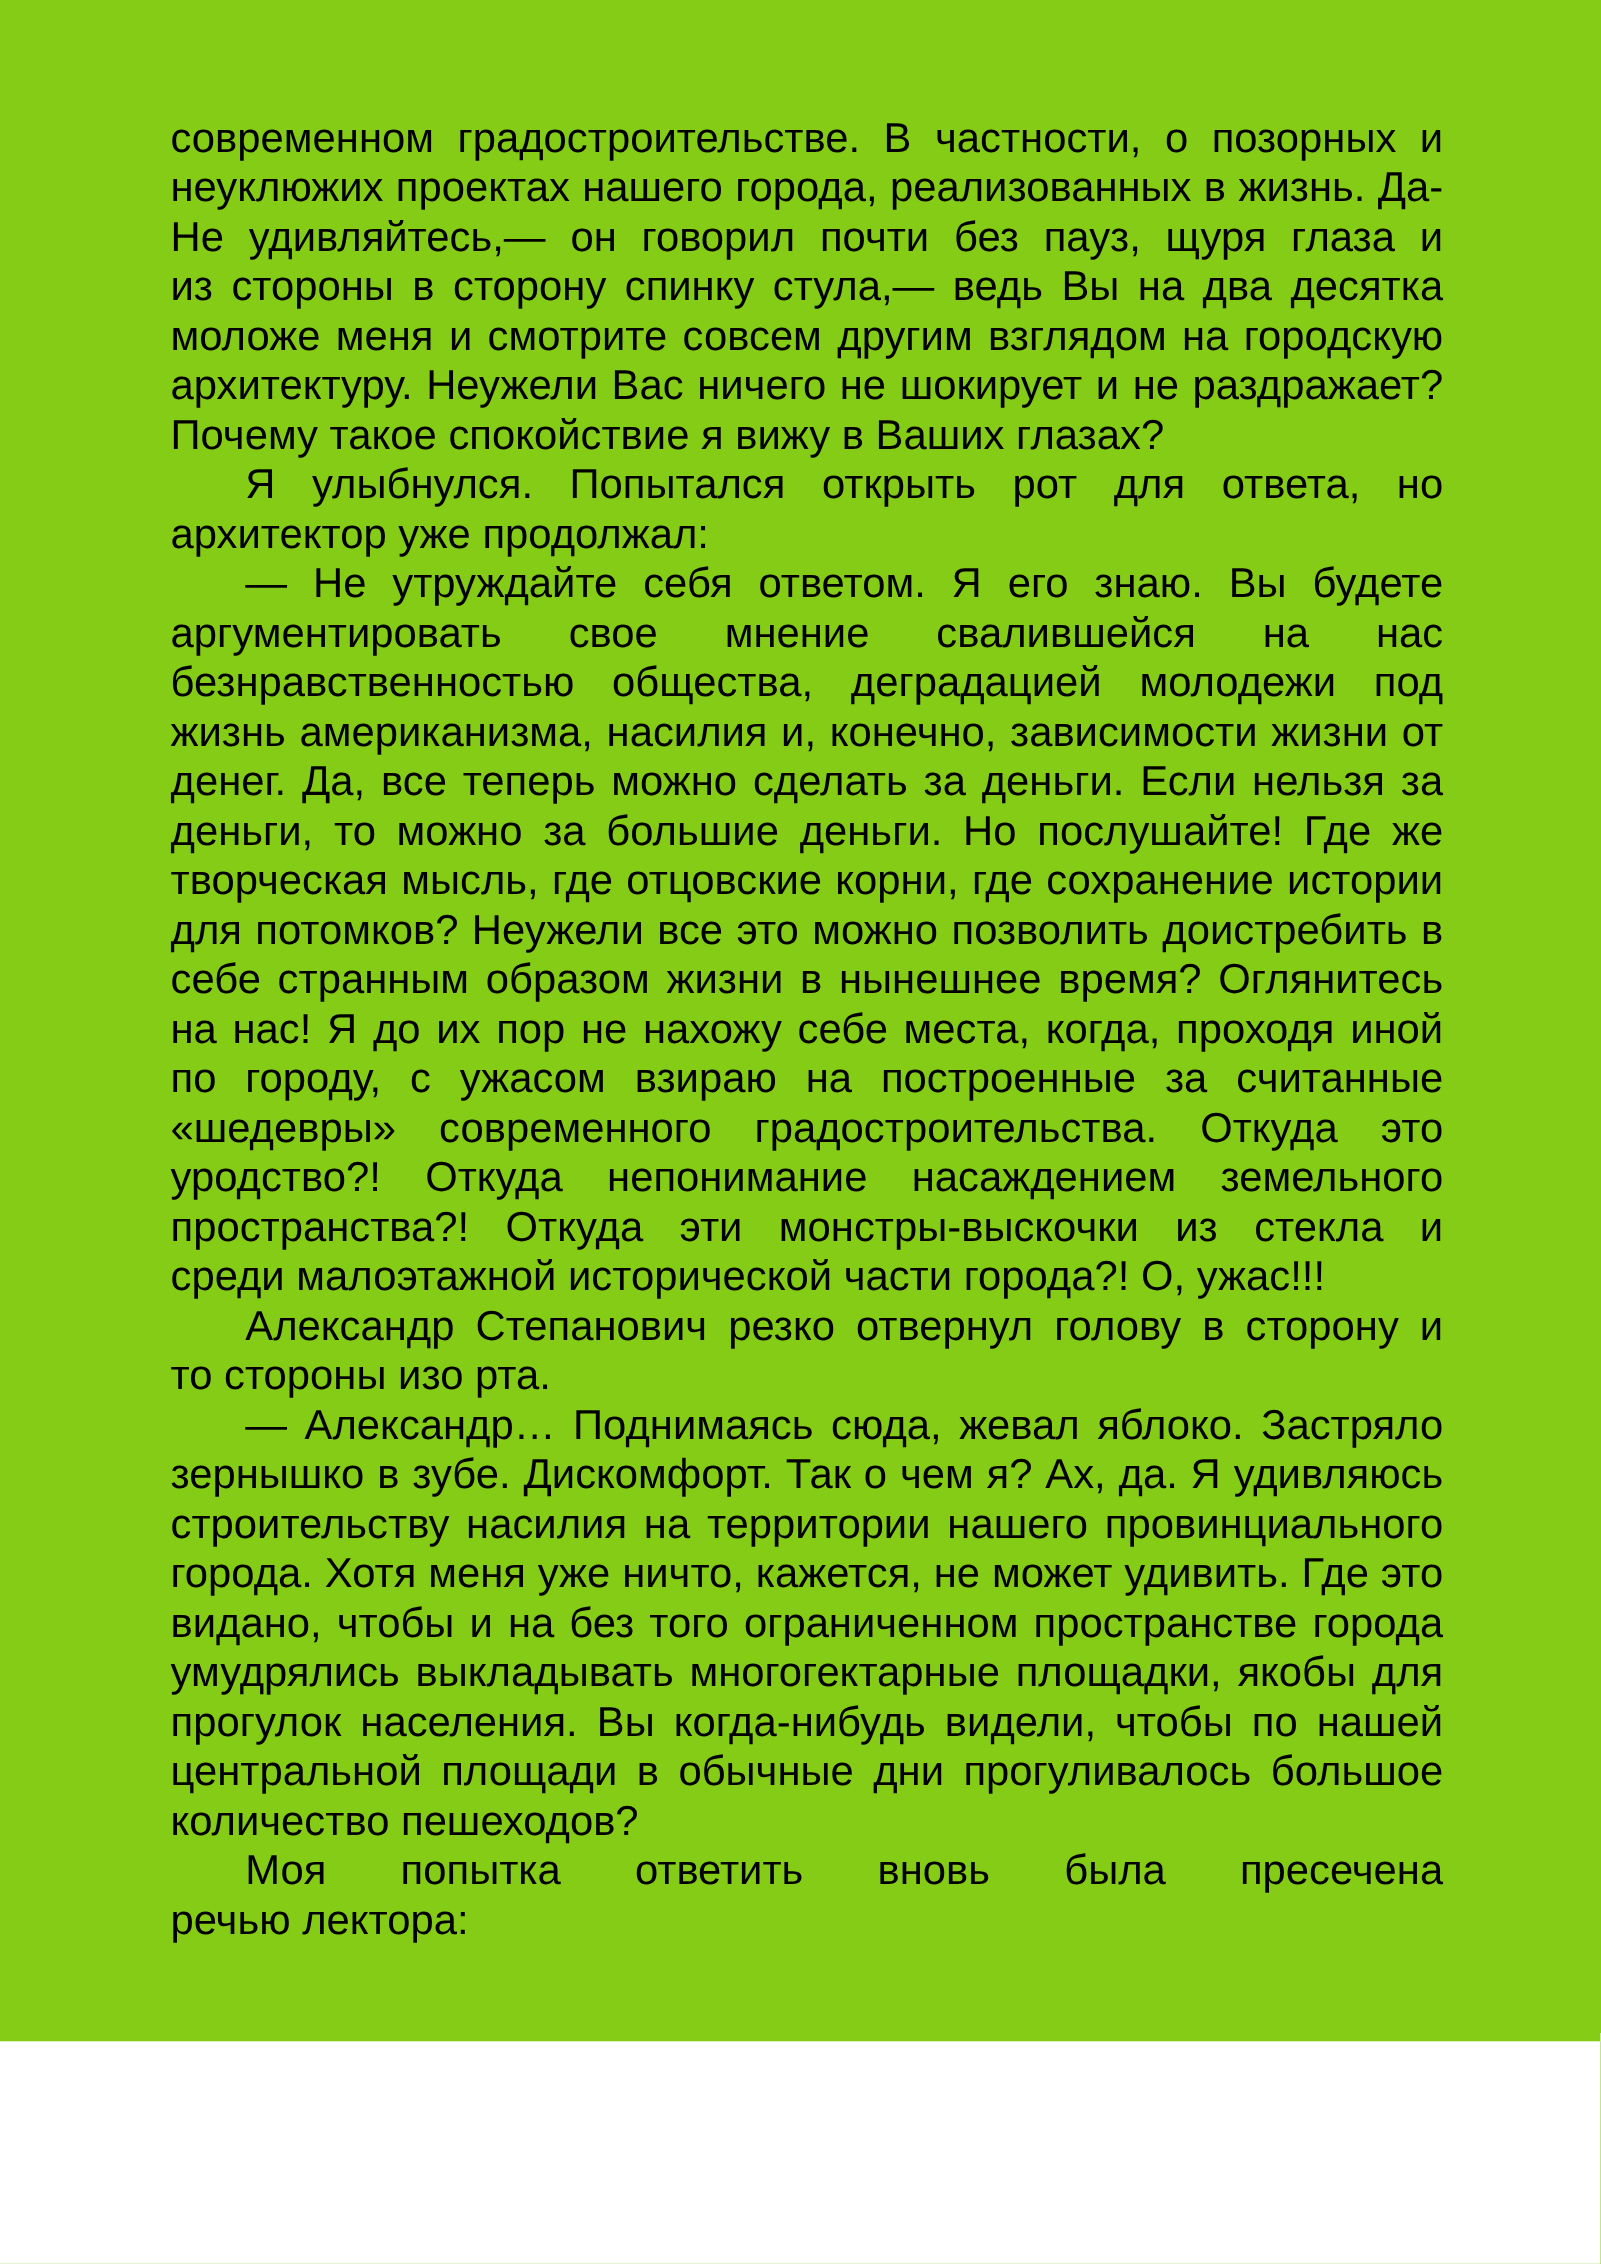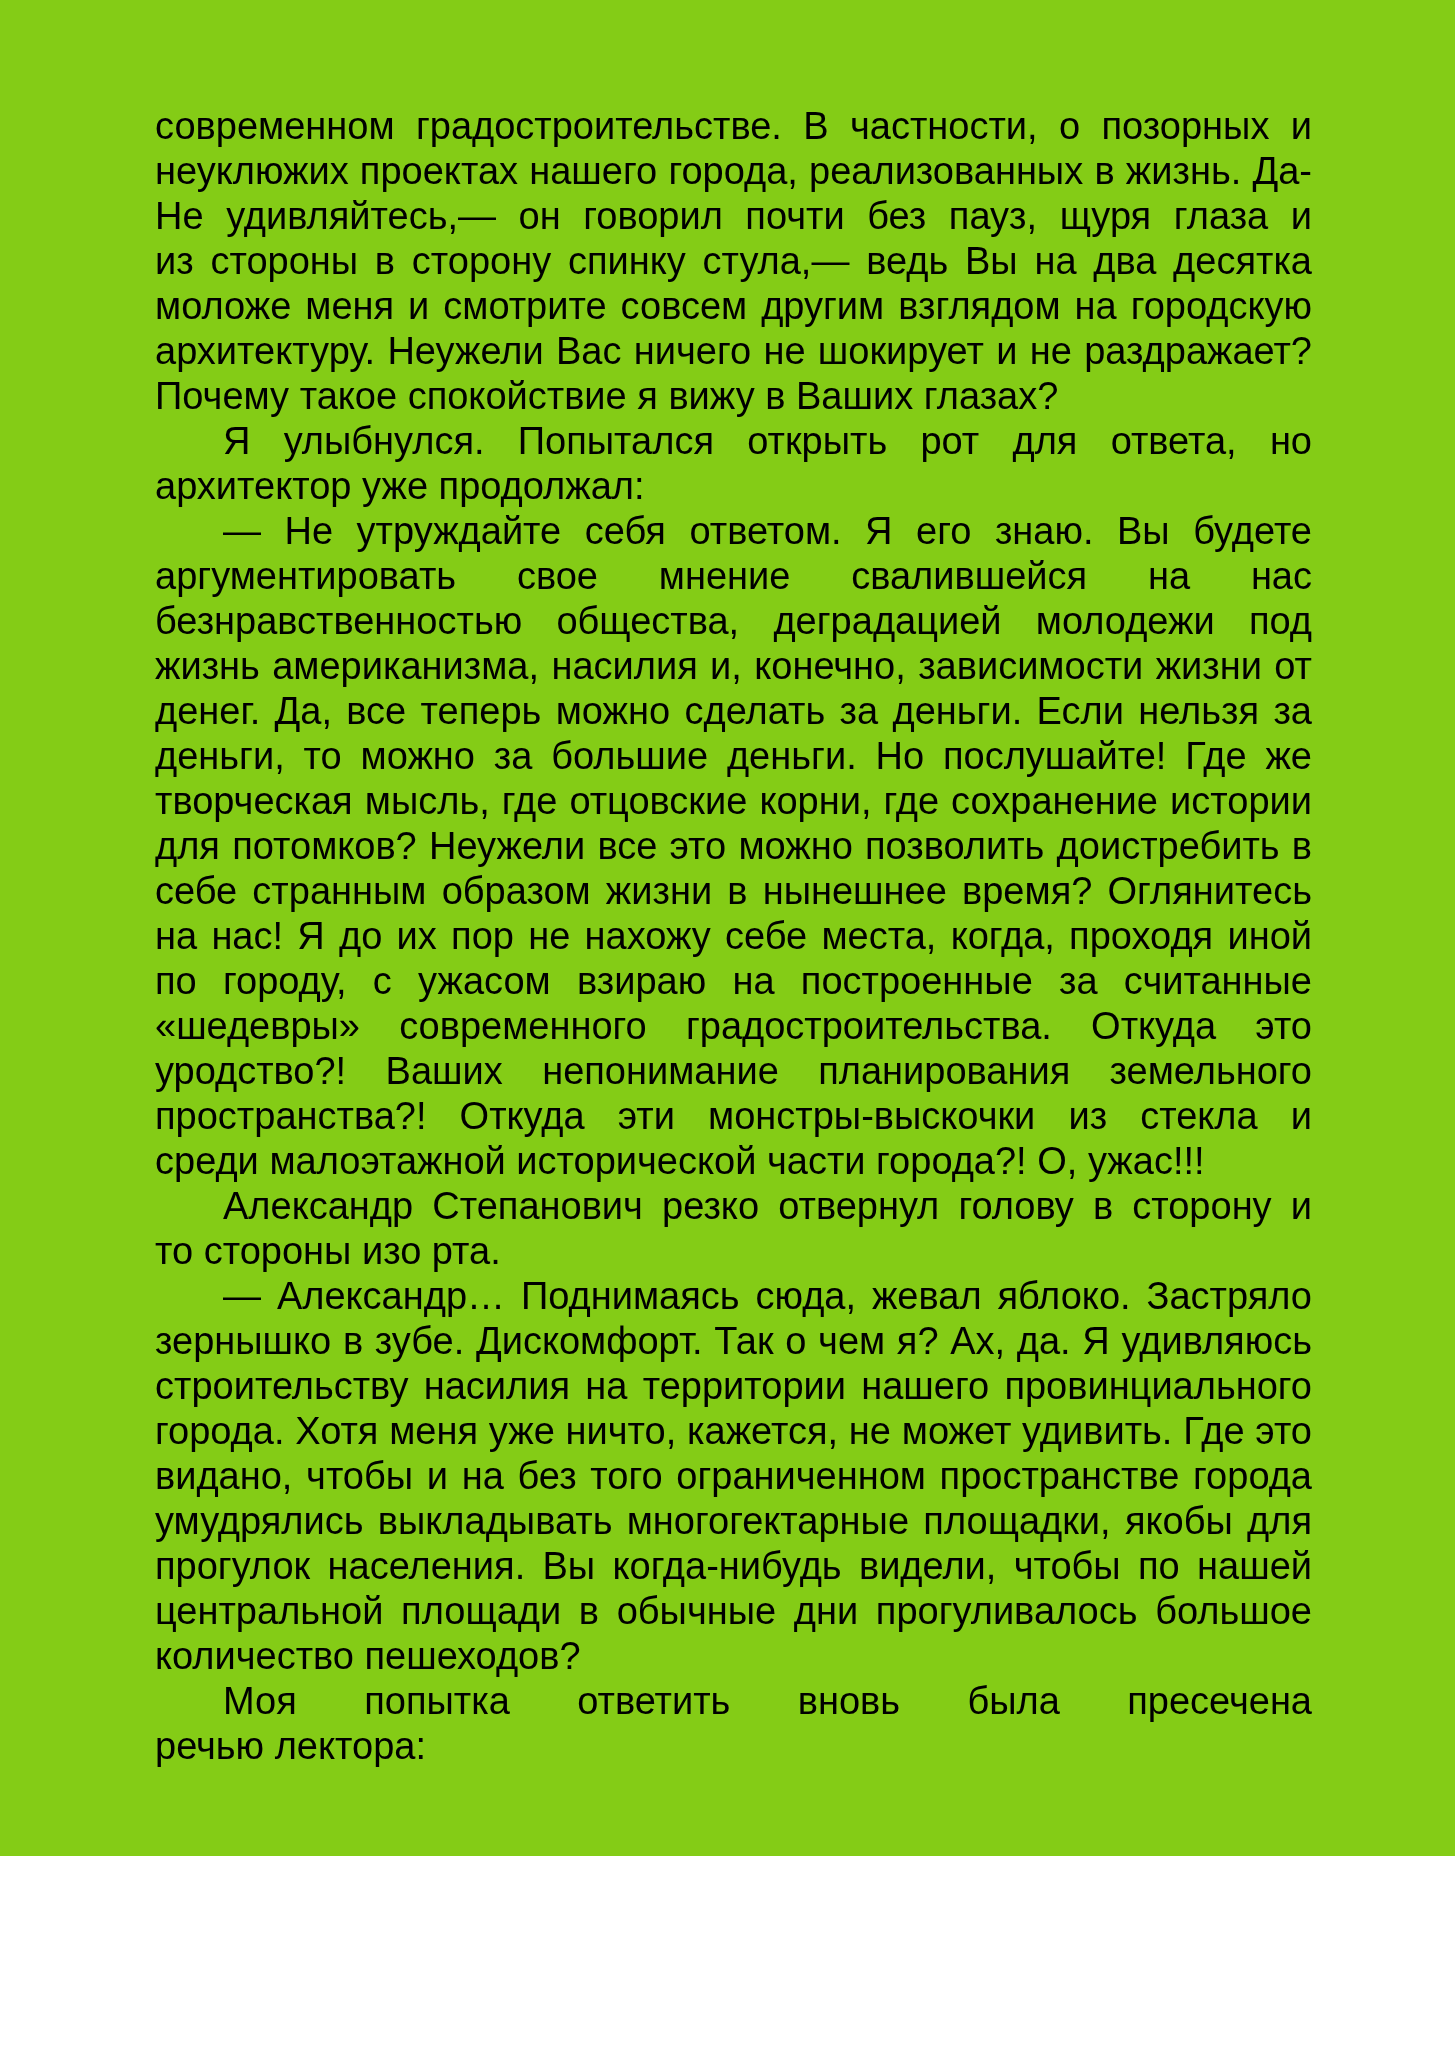--- a/index.html
+++ b/index.html
@@ -67,21 +67,21 @@
       <div class="line">безнравственностью общества, деградацией молодежи под</div>
       <div class="line">жизнь американизма, насилия и, конечно, зависимости жизни от</div>
       <div class="line">денег. Да, все теперь можно сделать за деньги. Если нельзя за</div>
       <div class="line">деньги, то можно за большие деньги. Но послушайте! Где же</div>
       <div class="line">творческая мысль, где отцовские корни, где сохранение истории</div>
       <div class="line">для потомков? Неужели все это можно позволить доистребить в</div>
       <div class="line">себе странным образом жизни в нынешнее время? Оглянитесь же</div>
       <div class="line">на нас! Я до их пор не нахожу себе места, когда, проходя иной раз</div>
       <div class="line">по городу, с ужасом взираю на построенные за считанные месяцы</div>
       <div class="line">«шедевры» современного градостроительства. Откуда это</div>
-      <div class="line">уродство?! Ваших непонимание планирования земельного</div>
+      <div class="line">уродство?! Откуда непонимание насаждением земельного</div>
       <div class="line">пространства?! Откуда эти монстры-выскочки из стекла и пластика</div>
       <div class="line last">среди малоэтажной исторической части города?! О, ужас!!!</div>
       <div class="line indent">Александр Степанович резко отвернул голову в сторону и что-</div>
       <div class="line last">то стороны изо рта.</div>
       <div class="line indent">— Александр… Поднимаясь сюда, жевал яблоко. Застряло</div>
       <div class="line">зернышко в зубе. Дискомфорт. Так о чем я? Ах, да. Я удивляюсь</div>
       <div class="line">строительству насилия на территории нашего провинциального</div>
       <div class="line">города. Хотя меня уже ничто, кажется, не может удивить. Где это</div>
       <div class="line">видано, чтобы и на без того ограниченном пространстве города</div>
       <div class="line">умудрялись выкладывать многогектарные площадки, якобы для</div>

